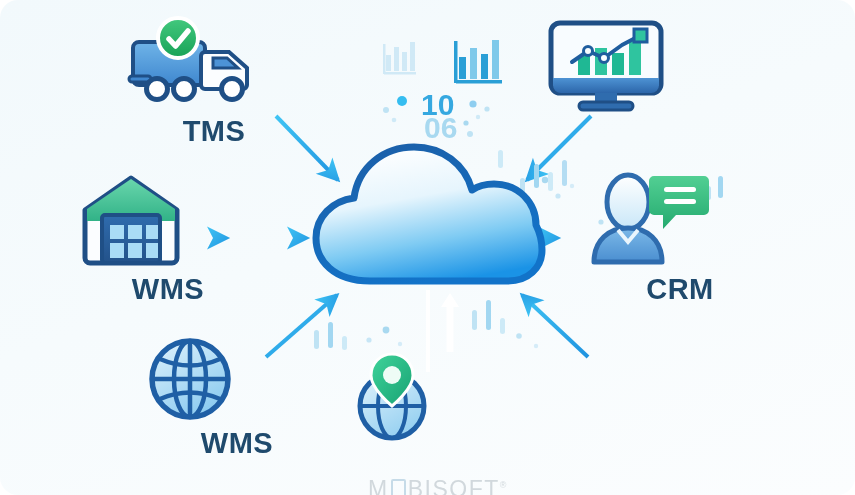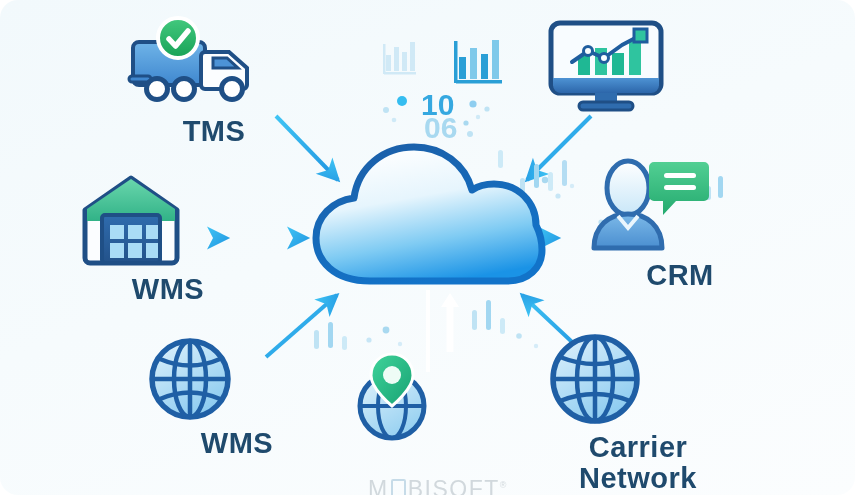--- a/index.html
+++ b/index.html
@@ -281,21 +281,21 @@
           <rect x="68" y="53" width="12" height="14"></rect>
           <rect x="32" y="71" width="14" height="15"></rect>
           <rect x="50" y="71" width="14" height="15"></rect>
           <rect x="68" y="71" width="12" height="15"></rect>
         </g>
       </svg>
     </div>
     <div class="node-label">WMS</div>
   </div>
 
-  <div class="node" style="left:590px; top:156px;">
+  <div class="node" style="left:590px; top:170px;">
     <div class="icon-wrap">
       <svg width="124" height="98" viewBox="0 0 124 98">
         <defs>
           <linearGradient id="headG" x1="0" y1="0" x2="0" y2="1">
             <stop offset="0%" stop-color="#ffffff"></stop>
             <stop offset="100%" stop-color="#c9e7f8"></stop>
           </linearGradient>
           <linearGradient id="bodyG" x1="0" y1="0" x2="0" y2="1">
             <stop offset="0%" stop-color="#7cb9e8"></stop>
             <stop offset="100%" stop-color="#4a8ed0"></stop>
@@ -329,40 +329,20 @@
         <ellipse cx="43" cy="43" rx="16" ry="38" fill="none" stroke="#1f5fa5" stroke-width="4.5"></ellipse>
         <line x1="43" y1="5" x2="43" y2="81" stroke="#1f5fa5" stroke-width="4.5"></line>
         <line x1="7" y1="43" x2="79" y2="43" stroke="#1f5fa5" stroke-width="4.5"></line>
         <path d="M13,23 Q43,36 73,23" fill="none" stroke="#1f5fa5" stroke-width="4.5"></path>
         <path d="M13,63 Q43,50 73,63" fill="none" stroke="#1f5fa5" stroke-width="4.5"></path>
       </svg>
     </div>
     <div class="node-label">WMS</div>
   </div>
 
-  <div class="node" style="left:548px; top:332px;">
-    <div class="icon-wrap">
-      <svg width="94" height="94" viewBox="0 0 94 94">
-        <defs>
-          <linearGradient id="globeG2" x1="0.2" y1="0" x2="0.8" y2="1">
-            <stop offset="0%" stop-color="#d9efFB"></stop>
-            <stop offset="100%" stop-color="#86c8ef"></stop>
-          </linearGradient>
-        </defs>
-        <circle cx="47" cy="47" r="42" fill="url(#globeG2)" stroke="#1f5fa5" stroke-width="5.5"></circle>
-        <ellipse cx="47" cy="47" rx="18" ry="42" fill="none" stroke="#1f5fa5" stroke-width="4.5"></ellipse>
-        <line x1="47" y1="5" x2="47" y2="89" stroke="#1f5fa5" stroke-width="4.5"></line>
-        <line x1="5" y1="47" x2="89" y2="47" stroke="#1f5fa5" stroke-width="4.5"></line>
-        <path d="M12,25 Q47,39 82,25" fill="none" stroke="#1f5fa5" stroke-width="4.5"></path>
-        <path d="M12,69 Q47,55 82,69" fill="none" stroke="#1f5fa5" stroke-width="4.5"></path>
-      </svg>
-    </div>
-    <div class="node-label">Carrier
-Network</div>
-  </div>
 
   <div class="node" style="left:338px; top:346px;">
     <div class="icon-wrap">
       <svg width="108" height="96" viewBox="0 0 108 96">
         <defs>
           <linearGradient id="globeG3" x1="0.2" y1="0" x2="0.8" y2="1">
             <stop offset="0%" stop-color="#dbf0fb"></stop>
             <stop offset="100%" stop-color="#8fcdf0"></stop>
           </linearGradient>
           <linearGradient id="pinG" x1="0" y1="0" x2="1" y2="1">

